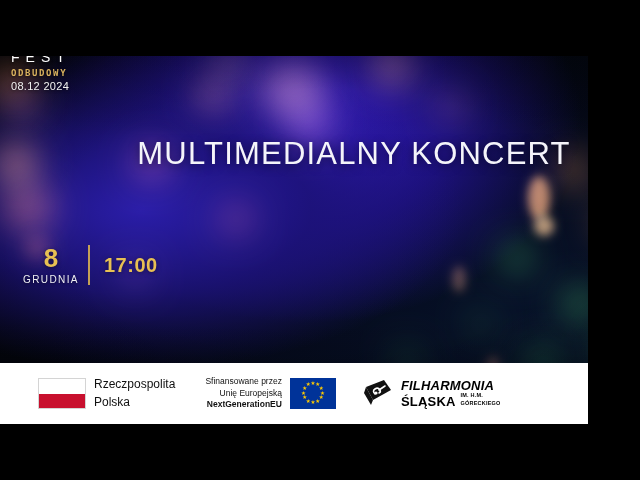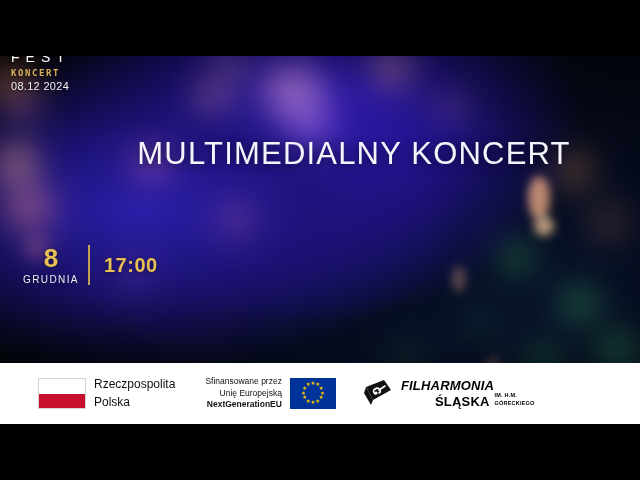--- a/index.html
+++ b/index.html
@@ -9,21 +9,21 @@
   }
   body {
     width: 640px;
     height: 480px;
     overflow: hidden;
     font-family: "Liberation Sans", sans-serif;
   }
 
   #poster {
     position: relative;
-    width: 640px;
+    width: 588px;
     height: 480px;
     background: #404040;
     overflow: hidden;
   }
 
   
   .letterbox {
     position: absolute;
     left: 0;
     width: 640px;
@@ -296,21 +296,20 @@
   }
   #fil-row2 {
     display: flex;
     align-items: flex-end;
   }
   #fil-line2 {
     font-size: 13px;
     font-weight: bold;
     color: #000000;
     letter-spacing: 0.2px;
-    margin-left: 34px;
   }
   #fil-sub {
     font-size: 5.5px;
     font-weight: bold;
     color: #000000;
     line-height: 1.35;
     margin-left: 5px;
     margin-bottom: 1px;
     letter-spacing: 0.2px;
   }
@@ -353,21 +352,21 @@
     <div class="bokeh tight" style="left:486px; top:300px; width:14px; height:22px; background:#c87a52; opacity:0.34;"></div>
     <div class="bokeh soft" style="left:392px; top:290px; width:30px; height:28px; background:#2c9a42; opacity:0.26;"></div>
 
     <div id="vignette"></div>
   </div>
 
   <div id="fest-logo">
     <div class="game">GAME</div>
     <div class="music">MUSIC</div>
     <div class="fest">FEST</div>
-    <div class="between">KONCERT</div>
+    <div class="between">ODBUDOWY</div>
     <div class="fdate">08.12 2024</div>
   </div>
 
   <div id="main-title">MULTIMEDIALNY KONCERT</div>
 
   <div id="datetime">
     <div id="day-block">
       <div id="day-number">8</div>
       <div id="day-month">GRUDNIA</div>
     </div>

